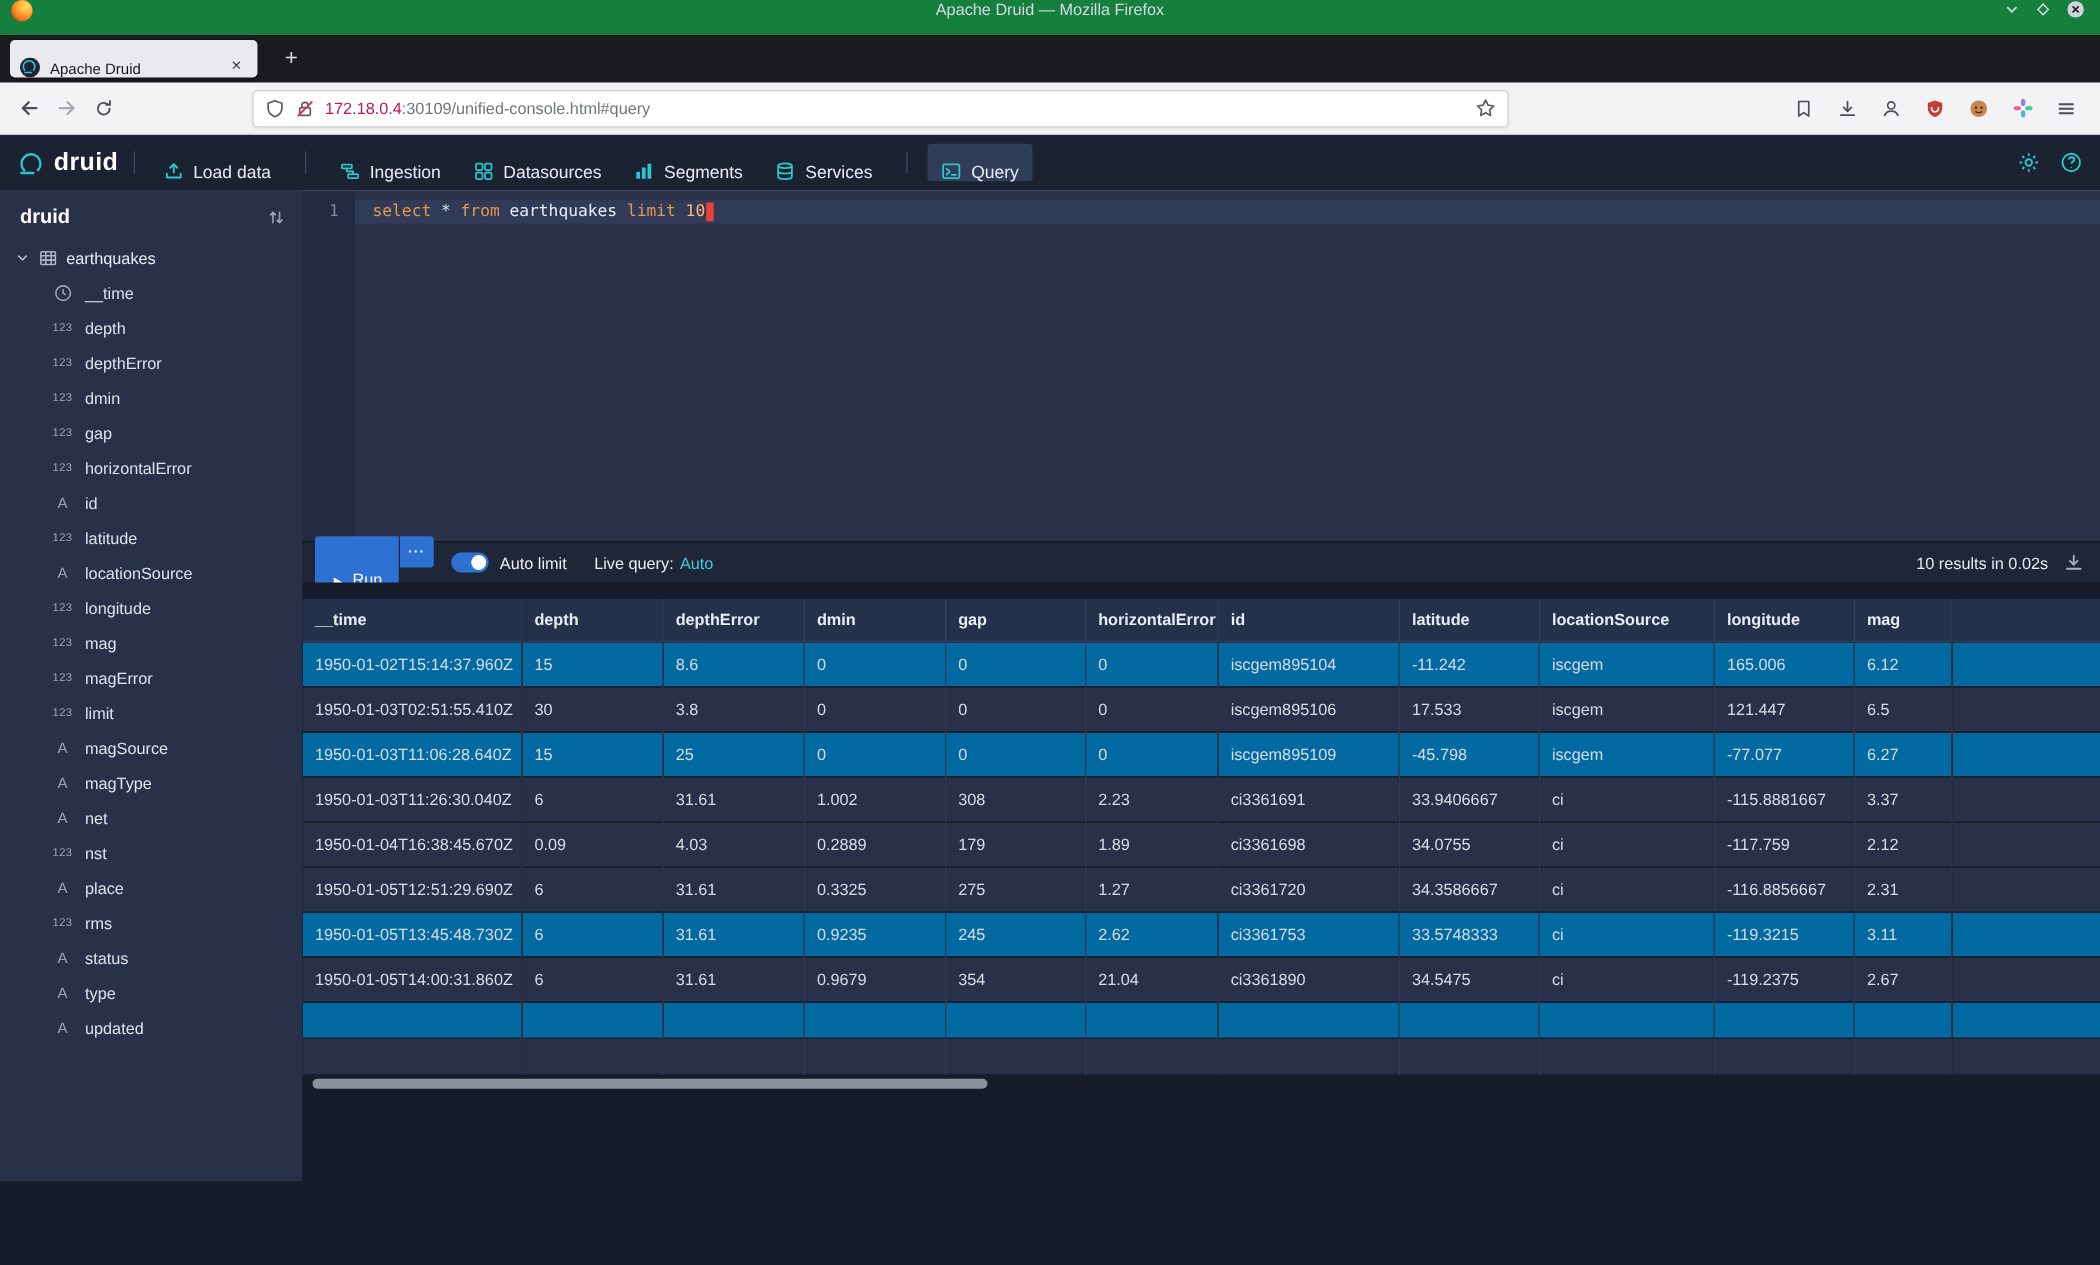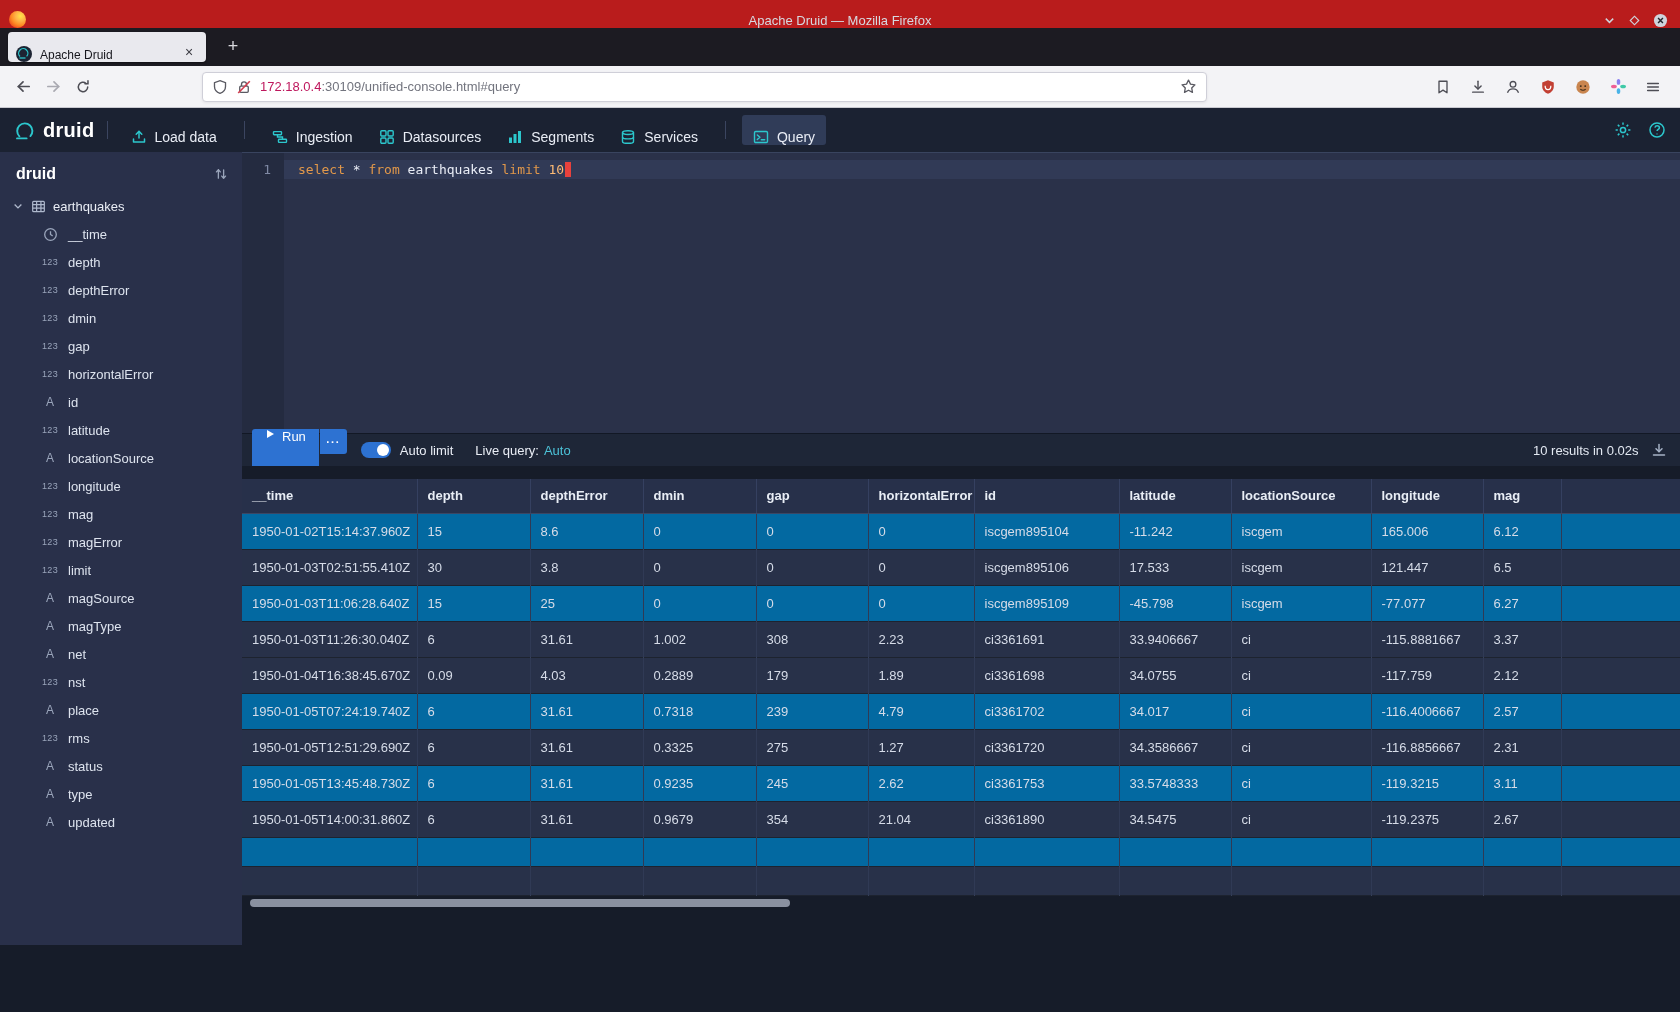--- a/index.html
+++ b/index.html
@@ -1,21 +1,21 @@
 <!DOCTYPE html>
 <html><head>
 <meta charset="utf-8">
 <title>Apache Druid</title>
 <style>
   *{margin:0;padding:0;box-sizing:border-box}
   html,body{width:1680px;height:1012px}
   body{font-family:"Liberation Sans","DejaVu Sans",sans-serif;background:#161c29;overflow:hidden;font-size:13px}
 
   
-  .titlebar{height:28px;background:#b91c1c;display:flex;align-items:flex-end;position:relative;color:#d3d6dd}
+  .titlebar{height:28px;background:#15803d;display:flex;align-items:flex-start;position:relative;color:#d3d6dd}
   .ff-logo{width:17px;height:17px;border-radius:50%;margin-left:9px;flex:0 0 auto;
     background:radial-gradient(circle at 68% 30%,#ffe448 0%,#ffb347 30%,#ff8b24 55%,#f2501c 78%,#b01118 100%)}
   .win-title{position:absolute;left:50%;transform:translateX(-50%);font-size:13px;color:#d6d9e0;white-space:nowrap}
   .win-controls{margin-left:auto;display:flex;align-items:center;gap:13px;padding-right:12px;z-index:2}
   .win-btn{display:flex;align-items:center;justify-content:center}
 
   
   .tabbar{height:38px;background:#1c1b22;display:flex;align-items:center;padding-left:8px}
   .tab{width:198px;height:30px;background:#e9e9ee;border-radius:4px;display:flex;align-items:flex-end;gap:8px;padding:0 8px;font-size:12px;color:#17171d;box-shadow:0 1px 2px rgba(0,0,0,.4)}
   .tab-title{white-space:nowrap;overflow:hidden}
@@ -63,21 +63,21 @@
   .active-line{position:absolute;top:7px;left:0;right:0;height:19px;background:#313a56}
   .code-line{position:relative;padding-left:14px;line-height:19px;white-space:pre;color:#e9edf6}
   .tok-keyword{color:#e2984a}
   .tok-plain{color:#e9edf6}
   .tok-number{color:#fdba74}
   .cursor{display:inline-block;width:6px;height:15px;background:#e8413c;vertical-align:text-bottom;margin-left:1px}
 
   
   .runbar{height:33px;background:#1e2637;display:flex;align-items:center;padding:0 10px;border-top:1px solid #121825}
   .btn-group{display:flex;gap:1px}
-  .run-btn{display:flex;align-items:flex-start;gap:7px;background:#2d72d2;color:#fff;height:42px;padding:0 13px;border-radius:3px 0 0 3px;font-size:13px}
+  .run-btn{display:flex;align-items:flex-end;gap:7px;background:#2d72d2;color:#fff;height:42px;padding:0 13px;border-radius:3px 0 0 3px;font-size:13px}
   .more-btn{background:#2d72d2;color:#fff;height:25px;width:27px;border-radius:0 3px 3px 0;display:flex;align-items:center;justify-content:center;font-weight:700;letter-spacing:1px;font-size:11px}
   .toggle{width:30px;height:16px;border-radius:9px;background:#2d72d2;position:relative;margin-left:14px;flex:0 0 auto}
   .toggle-knob{position:absolute;right:2px;top:2px;width:12px;height:12px;border-radius:50%;background:#fff}
   .runbar-label{color:#e9edf5;margin-left:9px}
   .live-label{color:#e9edf5;margin-left:22px}
   .live-value{color:#4cc2d8;margin-left:5px}
   .results-info{margin-left:auto;color:#e3e9f2}
   .dl-btn{width:24px;height:24px;display:flex;align-items:center;justify-content:center;margin-left:8px;border-radius:3px}
 
   
@@ -620,34 +620,20 @@
               <td>0.2889</td>
               <td>179</td>
               <td>1.89</td>
               <td>ci3361698</td>
               <td>34.0755</td>
               <td>ci</td>
               <td>-117.759</td>
               <td>2.12</td>
               <td></td>
             </tr>
-            <tr class="odd">
-              <td>1950-01-05T07:24:19.740Z</td>
-              <td>6</td>
-              <td>31.61</td>
-              <td>0.7318</td>
-              <td>239</td>
-              <td>4.79</td>
-              <td>ci3361702</td>
-              <td>34.017</td>
-              <td>ci</td>
-              <td>-116.4006667</td>
-              <td>2.57</td>
-              <td></td>
-            </tr>
             <tr class="even">
               <td>1950-01-05T12:51:29.690Z</td>
               <td>6</td>
               <td>31.61</td>
               <td>0.3325</td>
               <td>275</td>
               <td>1.27</td>
               <td>ci3361720</td>
               <td>34.3586667</td>
               <td>ci</td>

